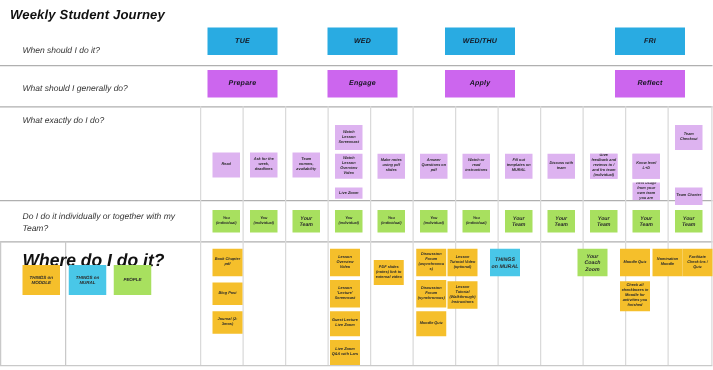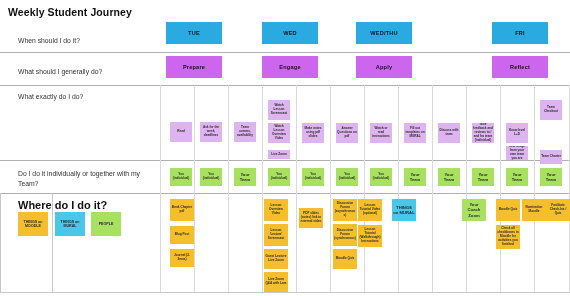--- a/index.html
+++ b/index.html
@@ -1,40 +1,40 @@
 <!DOCTYPE html>
 <html><head>
 <meta charset="utf-8">
 <style>
   html,body{margin:0;padding:0;}
   body{
     width:570px;height:296px;overflow:hidden;background:#ffffff;
     font-family:"Liberation Sans","DejaVu Sans",sans-serif;
     color:#1a1a1a;-webkit-font-smoothing:antialiased;
   }
-  #board{position:relative;width:570px;height:248px;}
+  #board{position:relative;width:570px;height:248px;font-style:italic;}
 
   
   .board-title{
     position:absolute;left:8px;top:6px;
     font-size:10.5px;font-weight:bold;letter-spacing:.1px;color:#111;
   }
 
   
   .hrule{position:absolute;left:0;height:1px;background:#c9c9c9;}
   .hrule.thick{height:1.4px;background:#b0b0b0;}
 
   
   .vline{position:absolute;width:1px;background:#dadada;}
 
   
   .rowlabel{
     position:absolute;font-size:6.8px;color:#333;line-height:1.45;
   }
-  .rowlabel.big{font-size:11px;font-weight:bold;color:#111;}
+  .rowlabel.big{font-size:14px;font-weight:bold;color:#111;}
 
   
   .note{
     position:absolute;box-sizing:border-box;
     display:flex;align-items:center;justify-content:center;text-align:center;
     font-size:3.1px;line-height:1.25;font-weight:bold;
     color:#2b2b2b;padding:1px;overflow:hidden;
     word-break:break-word;hyphens:auto;
   }
   .note.md{font-size:4.2px;}

